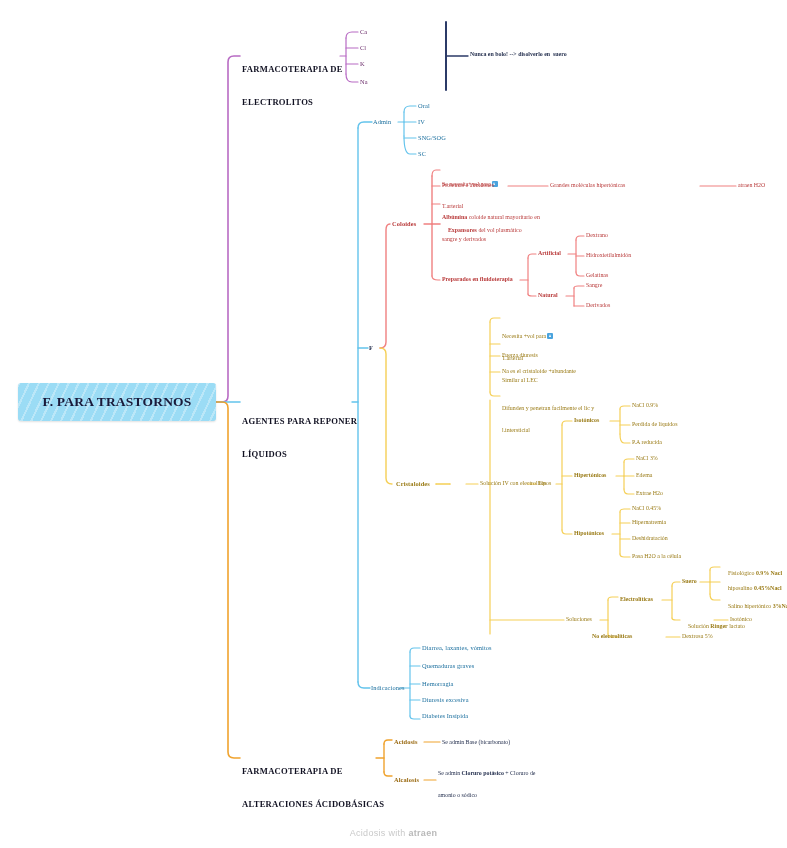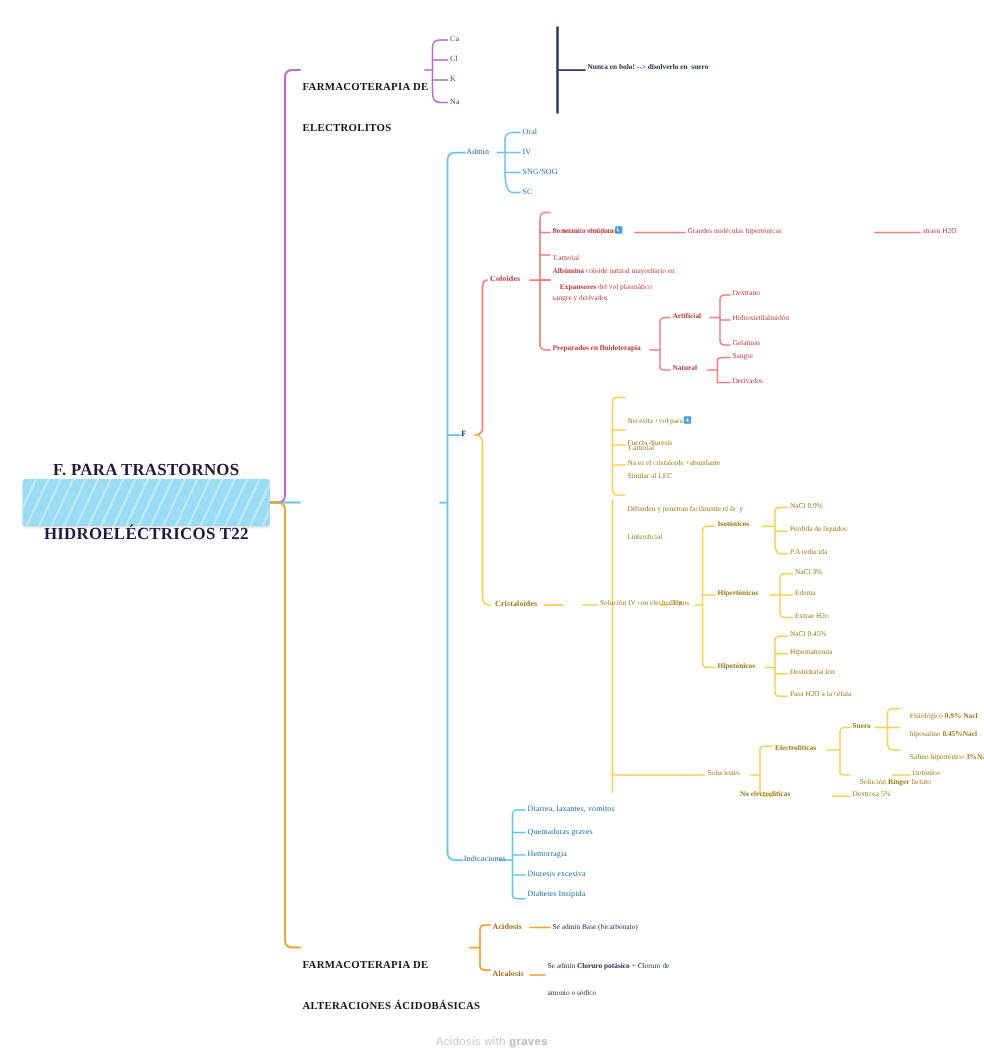--- a/index.html
+++ b/index.html
@@ -189,34 +189,37 @@
       <path d="M384 744 Q384 740 388 740 H392" stroke="#F0A32E" stroke-width="1.4"></path>
       <path d="M384 772 Q384 776 388 776 H392" stroke="#F0A32E" stroke-width="1.4"></path>
       <path d="M424 742 H440" stroke="#F0A32E" stroke-width="1.2"></path>
       <path d="M424 780 H436" stroke="#F0A32E" stroke-width="1.2"></path>
     </g>
   </svg>
 
   <div class="central node">
     <div>
       <span>F. PARA TRASTORNOS</span>
-      <span>HIDROELÉCTRICOS T22</span>
     </div>
   </div>
 
   <div class="node main-title" style="left:242px;top:43px;">
     <div>FARMACOTERAPIA DE</div>
     <div>ELECTROLITOS</div>
   </div>
   <div class="node sub c-purple" style="left:360px;top:28px;">Ca</div>
   <div class="node sub c-purple" style="left:360px;top:44px;">Cl</div>
   <div class="node sub c-purple" style="left:360px;top:60px;">K</div>
   <div class="node sub c-purple" style="left:360px;top:78px;">Na</div>
   <div class="node tiny c-navy" style="left:470px;top:51px;font-weight:bold;">Nunca en bolo! --&gt; disolverlo en  suero</div>
 
+  <div class="node main-title" style="left:242px;top:395px;">
+    <div>AGENTES PARA REPONER</div>
+    <div>LÍQUIDOS</div>
+  </div>
 
   <div class="node sub c-blue" style="left:373px;top:118px;">Admin</div>
   <div class="node sub c-blue" style="left:418px;top:102px;">Oral</div>
   <div class="node sub c-blue" style="left:418px;top:118px;">IV</div>
   <div class="node sub c-blue" style="left:418px;top:134px;">SNG/SOG</div>
   <div class="node sub c-blue" style="left:418px;top:150px;">SC</div>
 
   <div class="node sub b c-navy" style="left:369px;top:344px;">F</div>
 
   <div class="node sub b c-red" style="left:392px;top:220px;">Coloides</div>
@@ -318,16 +321,16 @@
   </div>
   <div class="node sub b c-orange" style="left:394px;top:738px;">Acidosis</div>
   <div class="node tiny c-navy" style="left:442px;top:739px;">Se admin Base (bicarbonato)</div>
   <div class="node sub b c-orange" style="left:394px;top:776px;">Alcalosis</div>
   <div class="node tiny c-navy" style="left:438px;top:755px;">
     <div><span>Se admin </span><b>Cloruro potásico</b><span> + Cloruro de</span></div>
     <div>amonio o sódico</div>
   </div>
 
   <div class="footer">
-    <span>Acidosis with </span><b>graves</b>
+    <span>Acidosis with </span><b>atraen</b>
   </div>
 
 </div>
 
 </body></html>

